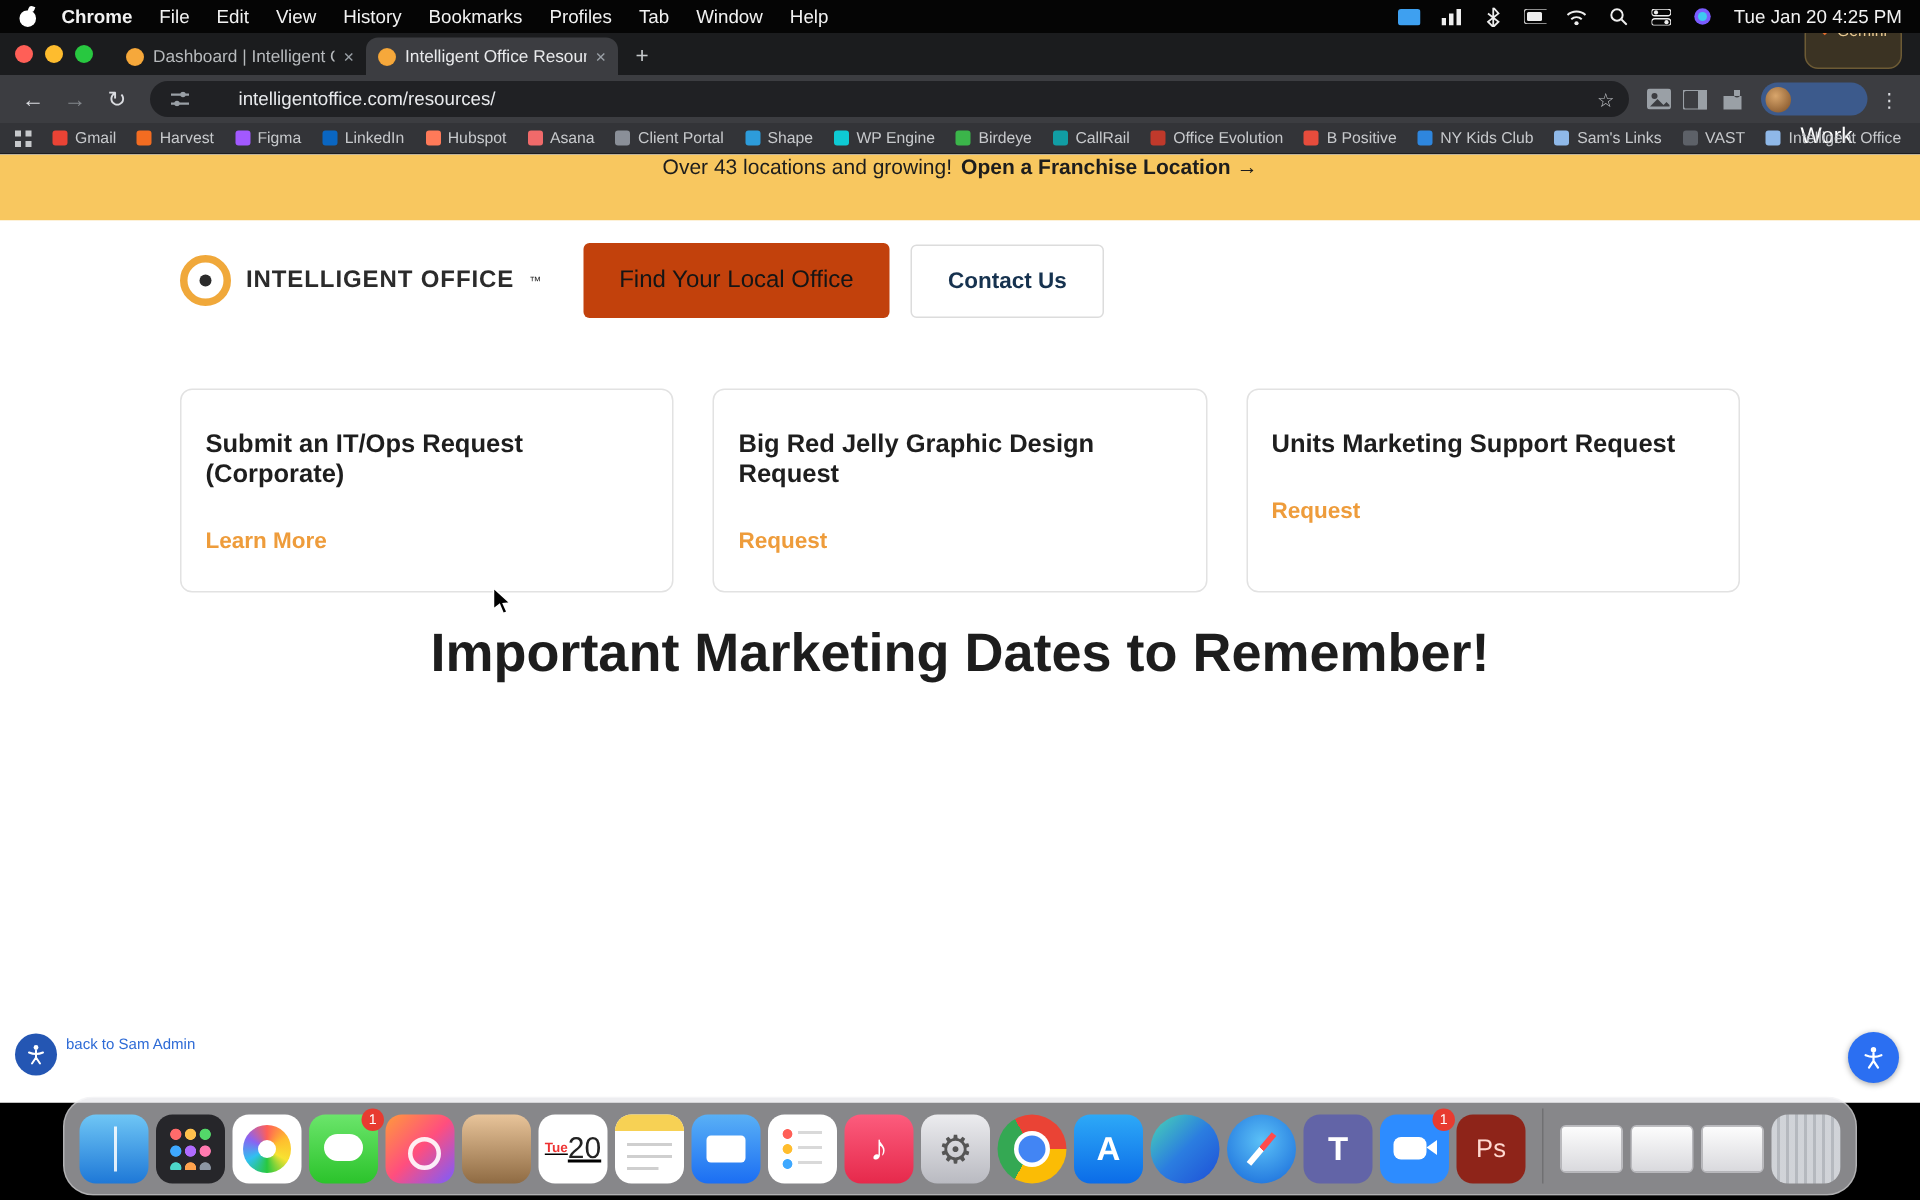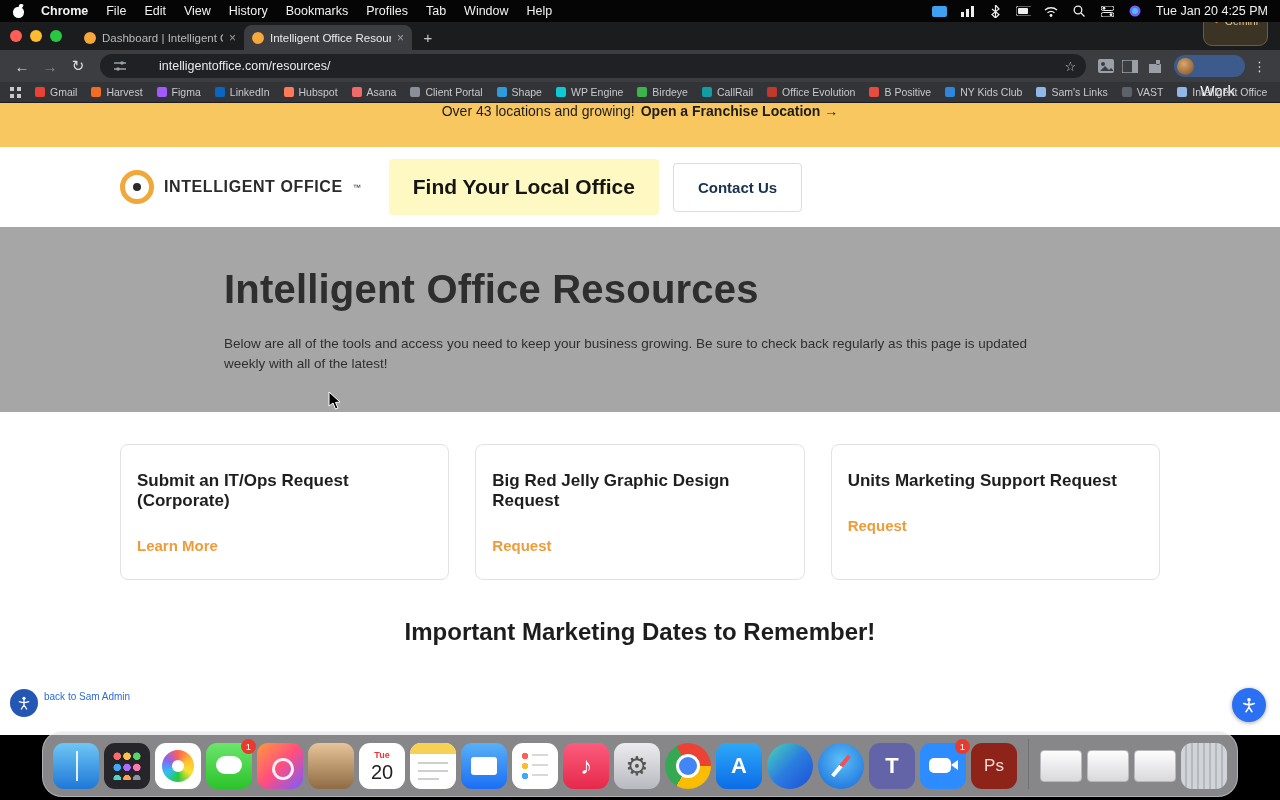--- a/index.html
+++ b/index.html
@@ -68,34 +68,34 @@
 
   .site-header { height:80px; display:flex; align-items:center; padding:0 36px 0 120px; background:#fff; }
   .logo { display:flex; align-items:center; gap:10px; }
   .logo-mark { width:34px; height:34px; border:5px solid #f0a83a; border-radius:50%; position:relative; }
   .logo-mark::after { content:""; position:absolute; left:8px; top:8px; width:8px; height:8px; background:#2b2b2b; border-radius:50%; }
   .logo-text { font-size:16px; font-weight:700; letter-spacing:0.6px; color:#2b2b2b; }
   .logo sup { font-size:8px; color:#2b2b2b; }
   .main-nav { margin-left:auto; display:flex; align-items:center; gap:30px; font-size:15px; font-weight:600; color:#1f1f1f; }
   .nav-item { display:flex; align-items:center; gap:6px; white-space:nowrap; }
   .caret { width:0; height:0; border-left:4px solid transparent; border-right:4px solid transparent; border-top:5px solid #333; }
-  .btn-find { margin-left:28px; background:#fef9c3; color:#151515; font-size:21px; font-weight:700; padding:16px 24px; border:none; border-radius:4px; white-space:nowrap; }
+  .btn-find { margin-left:28px; background:#c2410c; color:#151515; font-size:16px; font-weight:400; padding:16px 24px; border:none; border-radius:4px; white-space:nowrap; }
   .btn-contact { margin-left:14px; background:#fff; color:#16324f; font-size:15px; font-weight:600; padding:15px 24px; border:1px solid #dcdcdc; border-radius:4px; white-space:nowrap; }
 
   .hero { height:185px; background:#a6a6a6; padding:40px 224px 0; }
   .hero h1 { font-size:40px; font-weight:700; color:#2e2e2e; letter-spacing:0.2px; }
   .hero p { margin-top:22px; font-size:13.5px; line-height:1.45; color:#2f2f2f; max-width:832px; }
 
   .requests-heading { margin-top:36px; text-align:center; font-size:38px; font-weight:700; color:#222; }
   .cards { display:flex; gap:26px; padding:0 120px; margin-top:32px; }
   .card { flex:1; border:1px solid #e2e2e2; border-radius:8px; padding:26px 16px 24px 16px; background:#fff; min-height:110px; }
   .card h3 { font-size:17px; font-weight:700; color:#1e1e1e; }
   .card a { display:inline-block; margin-top:26px; font-size:15px; font-weight:700; color:#ee9c3b; text-decoration:none; }
 
-  .marketing-heading { margin-top:38px; text-align:center; font-size:24px; font-weight:800; color:#1d1d1d; }
+  .marketing-heading { margin-top:19px; text-align:center; font-size:36px; font-weight:800; color:#1d1d1d; }
 
   .admin-badge { position:absolute; left:10px; top:586px; display:flex; align-items:flex-start; gap:6px; }
   .admin-ic { width:28px; height:28px; border-radius:50%; background:#2456b3; display:flex; align-items:center; justify-content:center; }
   .admin-badge em { font-style:normal; font-size:10px; color:#2e6bd6; margin-top:2px; white-space:nowrap; }
 
   .a11y-fab { position:absolute; left:1232px; top:585px; width:34px; height:34px; border-radius:50%; background:#2b6ff2; display:flex; align-items:center; justify-content:center; box-shadow:0 1px 4px rgba(0,0,0,0.35); }
 
   
   .dock { position:absolute; bottom:3px; left:50%; transform:translateX(-50%); display:flex; align-items:flex-end; gap:5px; padding:7px 10px; background:rgba(225,225,230,0.6); border:1px solid rgba(255,255,255,0.35); border-radius:20px; z-index:40; }
   .dk { width:46px; height:46px; border-radius:11px; position:relative; flex:0 0 auto; }
@@ -114,21 +114,21 @@
     radial-gradient(circle at 50% 95%, #ffa24d 3.5px, transparent 4px),
     radial-gradient(circle at 85% 95%, #8c96a3 3.5px, transparent 4px); }
   .dk-photos { background:#fff; }
   .dk-photos::before { content:""; position:absolute; inset:7px; border-radius:50%; background:conic-gradient(#ff5f57,#ffbd2e,#f7e231,#28c840,#30c0f0,#8a63f2,#ff5f57); }
   .dk-photos::after { content:""; position:absolute; left:17px; top:17px; width:12px; height:12px; border-radius:50%; background:#fff; }
   .dk-messages { background:linear-gradient(180deg,#6be56b,#2bc32b); }
   .dk-messages::after { content:""; position:absolute; left:10px; top:13px; width:26px; height:18px; border-radius:9px; background:#fff; }
   .dk-photobooth { background:linear-gradient(135deg,#ff9a3c,#ff4e7e,#7a5cff); }
   .dk-photobooth::after { content:""; position:absolute; left:15px; top:15px; width:16px; height:16px; border-radius:50%; border:3px solid rgba(255,255,255,0.9); }
   .dk-contacts { background:linear-gradient(180deg,#e8c49a,#8f6b43); }
-  .dk-calendar { background:#fff; display:flex; flex-direction:column; align-items:center; justify-content:center; }
+  .dk-calendar { background:#fff; display:flex; flex-direction:row; align-items:center; justify-content:center;text-decoration:underline; }
   .dk-cal-day { color:#e33; font-size:9px; font-weight:700; line-height:1; margin-bottom:2px; }
   .dk-cal-date { color:#222; font-size:20px; font-weight:400; line-height:1; }
   .dk-notes { background:#fff; }
   .dk-notes::before { content:""; position:absolute; left:0; top:0; right:0; height:11px; border-radius:11px 11px 0 0; background:#f7d154; }
   .dk-notes::after { content:""; position:absolute; left:8px; right:8px; top:19px; height:18px; background:
     linear-gradient(#cfcfcf,#cfcfcf) 0 0/100% 2px no-repeat,
     linear-gradient(#cfcfcf,#cfcfcf) 0 8px/100% 2px no-repeat,
     linear-gradient(#cfcfcf,#cfcfcf) 0 16px/70% 2px no-repeat; }
   .dk-mail { background:linear-gradient(180deg,#59b0f6,#1b6ef3); }
   .dk-mail::after { content:""; position:absolute; left:10px; top:14px; width:26px; height:18px; border-radius:3px; background:#fff; }
@@ -380,24 +380,20 @@
     <div class="site-header">
       <div class="logo">
         <span class="logo-mark"></span>
         <span class="logo-text">INTELLIGENT OFFICE</span>
         <sup>™</sup>
       </div>
       <button class="btn-find">Find Your Local Office</button>
       <button class="btn-contact">Contact Us</button>
     </div>
 
-    <div class="hero">
-      <h1>Intelligent Office Resources</h1>
-      <p>Below are all of the tools and access you need to keep your business growing. Be sure to check back regularly as this page is updated weekly with all of the latest!</p>
-    </div>
 
 
     <div class="cards">
       <div class="card">
         <h3>Submit an IT/Ops Request (Corporate)</h3>
         <a href="#">Learn More</a>
       </div>
       <div class="card">
         <h3>Big Red Jelly Graphic Design Request</h3>
         <a href="#">Request</a>

